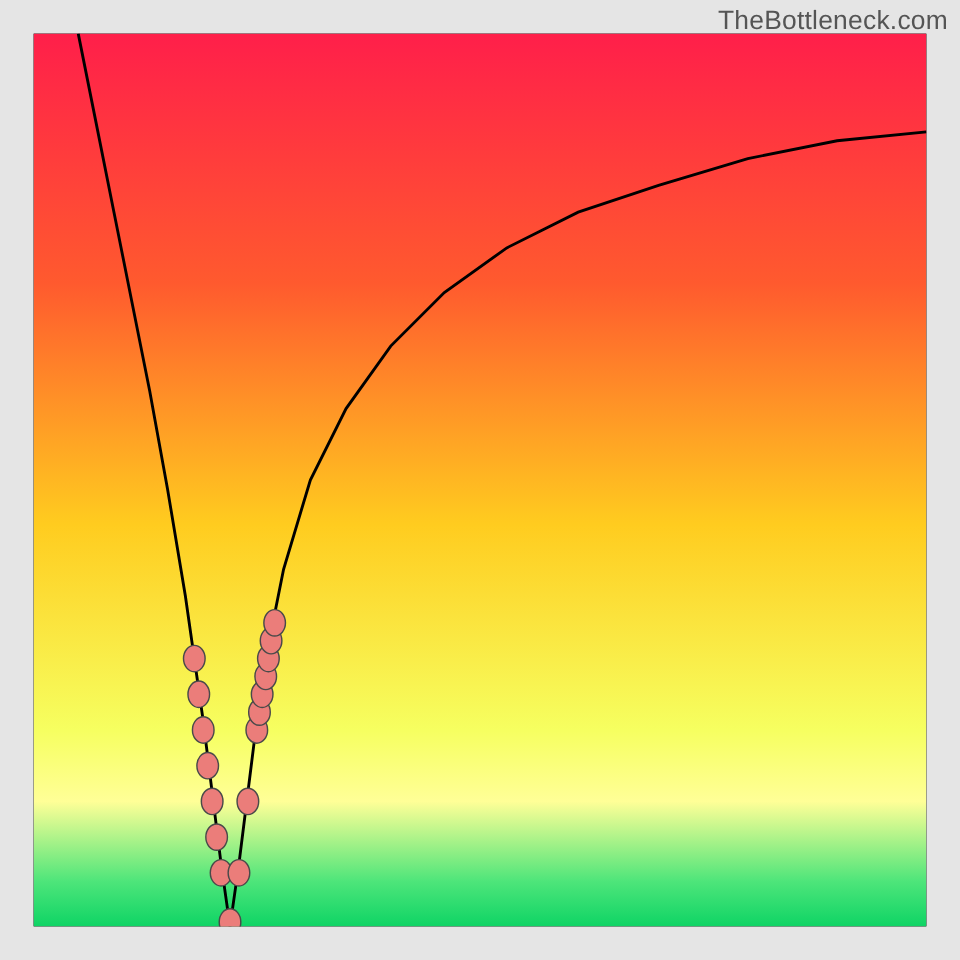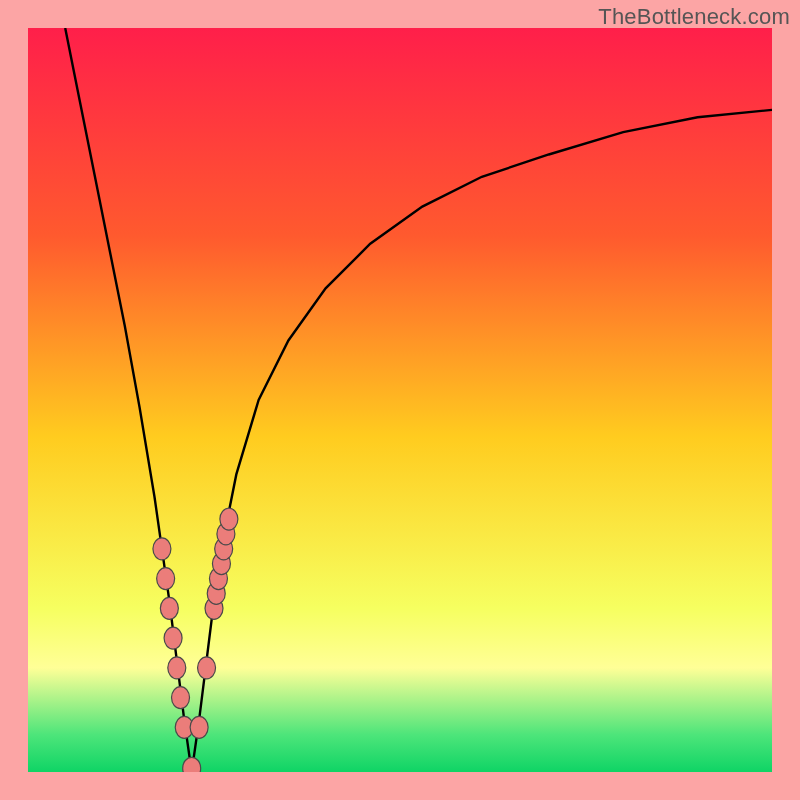--- a/index.html
+++ b/index.html
@@ -8,21 +8,21 @@
     width: 800px;
     height: 800px;
     overflow: hidden;
     background: #000;
     font-family: Arial, Helvetica, sans-serif;
   }
   .outer {
     position: relative;
     width: 800px;
     height: 800px;
-    background: #fca5a5;
+    background: #e5e5e5;
   }
   .watermark {
     position: absolute;
     top: 4px;
     right: 10px;
     color: #555;
     font-size: 22px;
     font-weight: 500;
     letter-spacing: 0.2px;
     z-index: 20;

